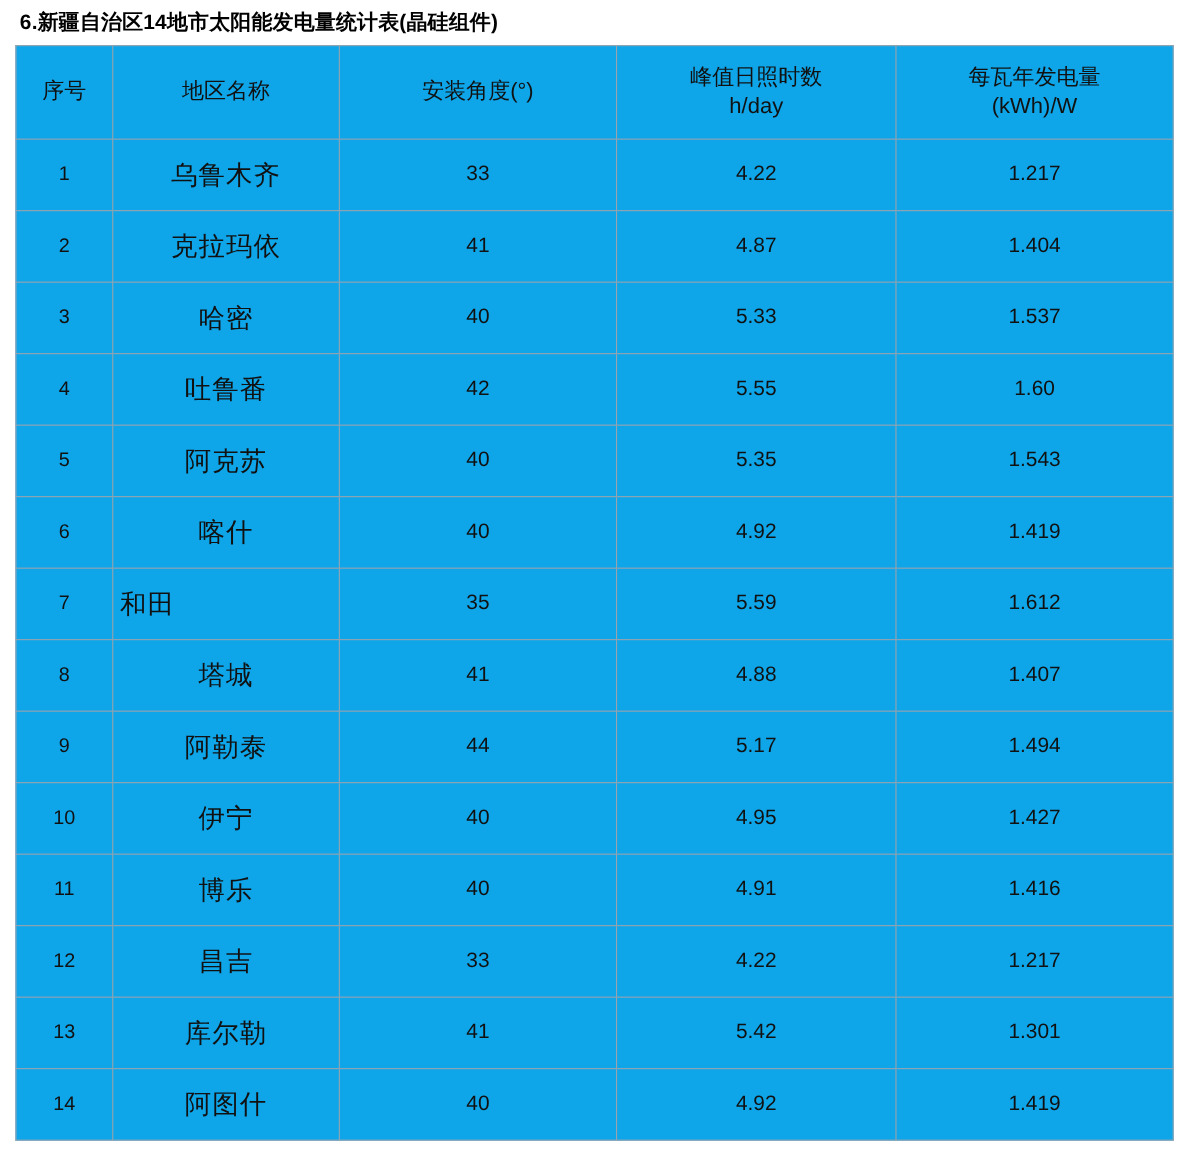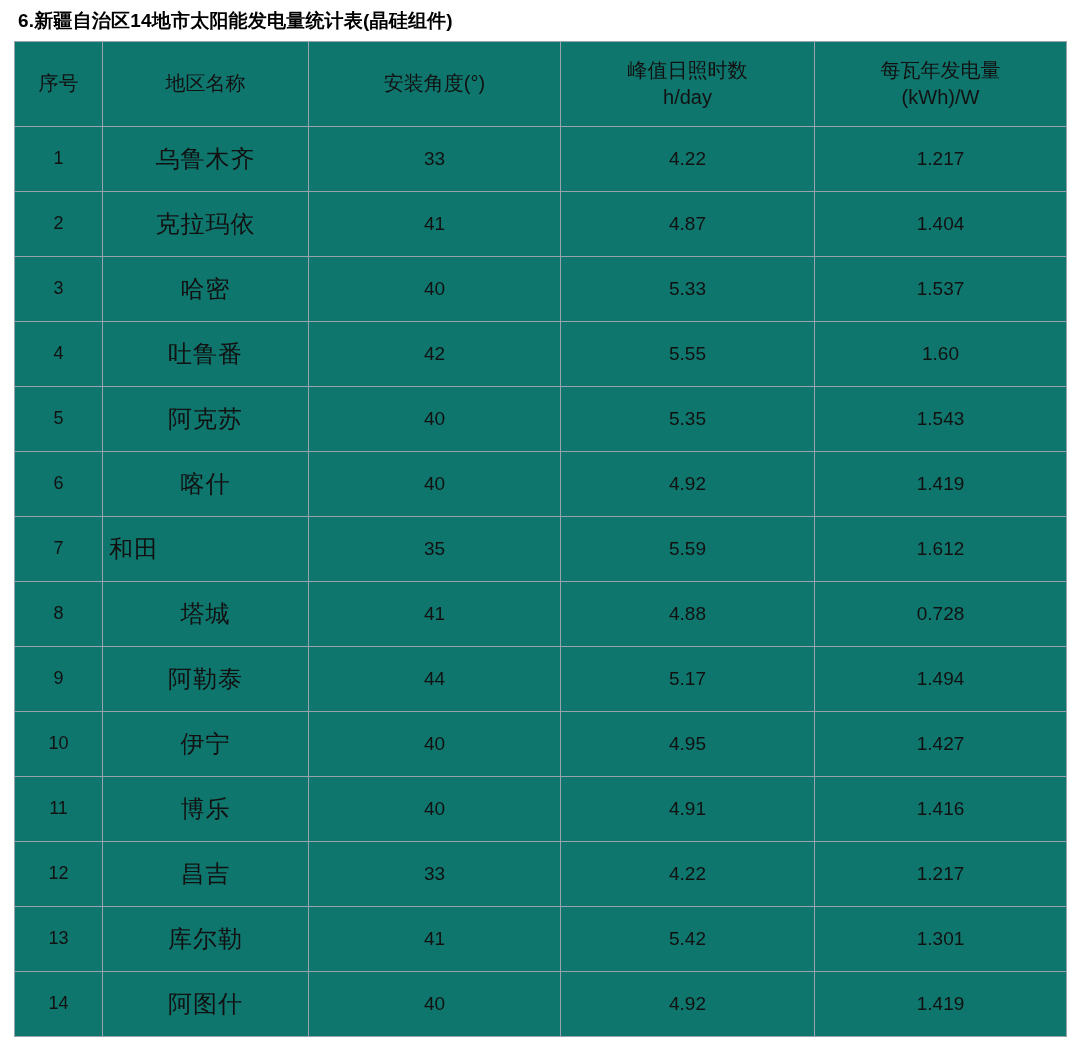--- a/index.html
+++ b/index.html
@@ -27,21 +27,21 @@
     letter-spacing: 0.2px;
     color: #000000;
     margin: 0 0 8px 4px;
     line-height: 1.2;
     white-space: nowrap;
   }
   table.data-table {
     border-collapse: collapse;
     width: 1052px;
     table-layout: fixed;
-    background: #0f766e;
+    background: #0ea5e9;
   }
   table.data-table col.c0 { width: 88px; }
   table.data-table col.c1 { width: 206px; }
   table.data-table col.c2 { width: 252px; }
   table.data-table col.c3 { width: 254px; }
   table.data-table col.c4 { width: 252px; }
 
   table.data-table th,
   table.data-table td {
     border: 1px solid #9aa3ad;
@@ -162,21 +162,21 @@
         <td class="col-name">和田</td>
         <td class="col-num">35</td>
         <td class="col-num">5.59</td>
         <td class="col-num">1.612</td>
       </tr>
       <tr class="row-8">
         <td class="col-idx">8</td>
         <td class="col-name">塔城</td>
         <td class="col-num">41</td>
         <td class="col-num">4.88</td>
-        <td class="col-num">0.728</td>
+        <td class="col-num">1.407</td>
       </tr>
       <tr class="row-9">
         <td class="col-idx">9</td>
         <td class="col-name">阿勒泰</td>
         <td class="col-num">44</td>
         <td class="col-num">5.17</td>
         <td class="col-num">1.494</td>
       </tr>
       <tr class="row-10">
         <td class="col-idx">10</td>

